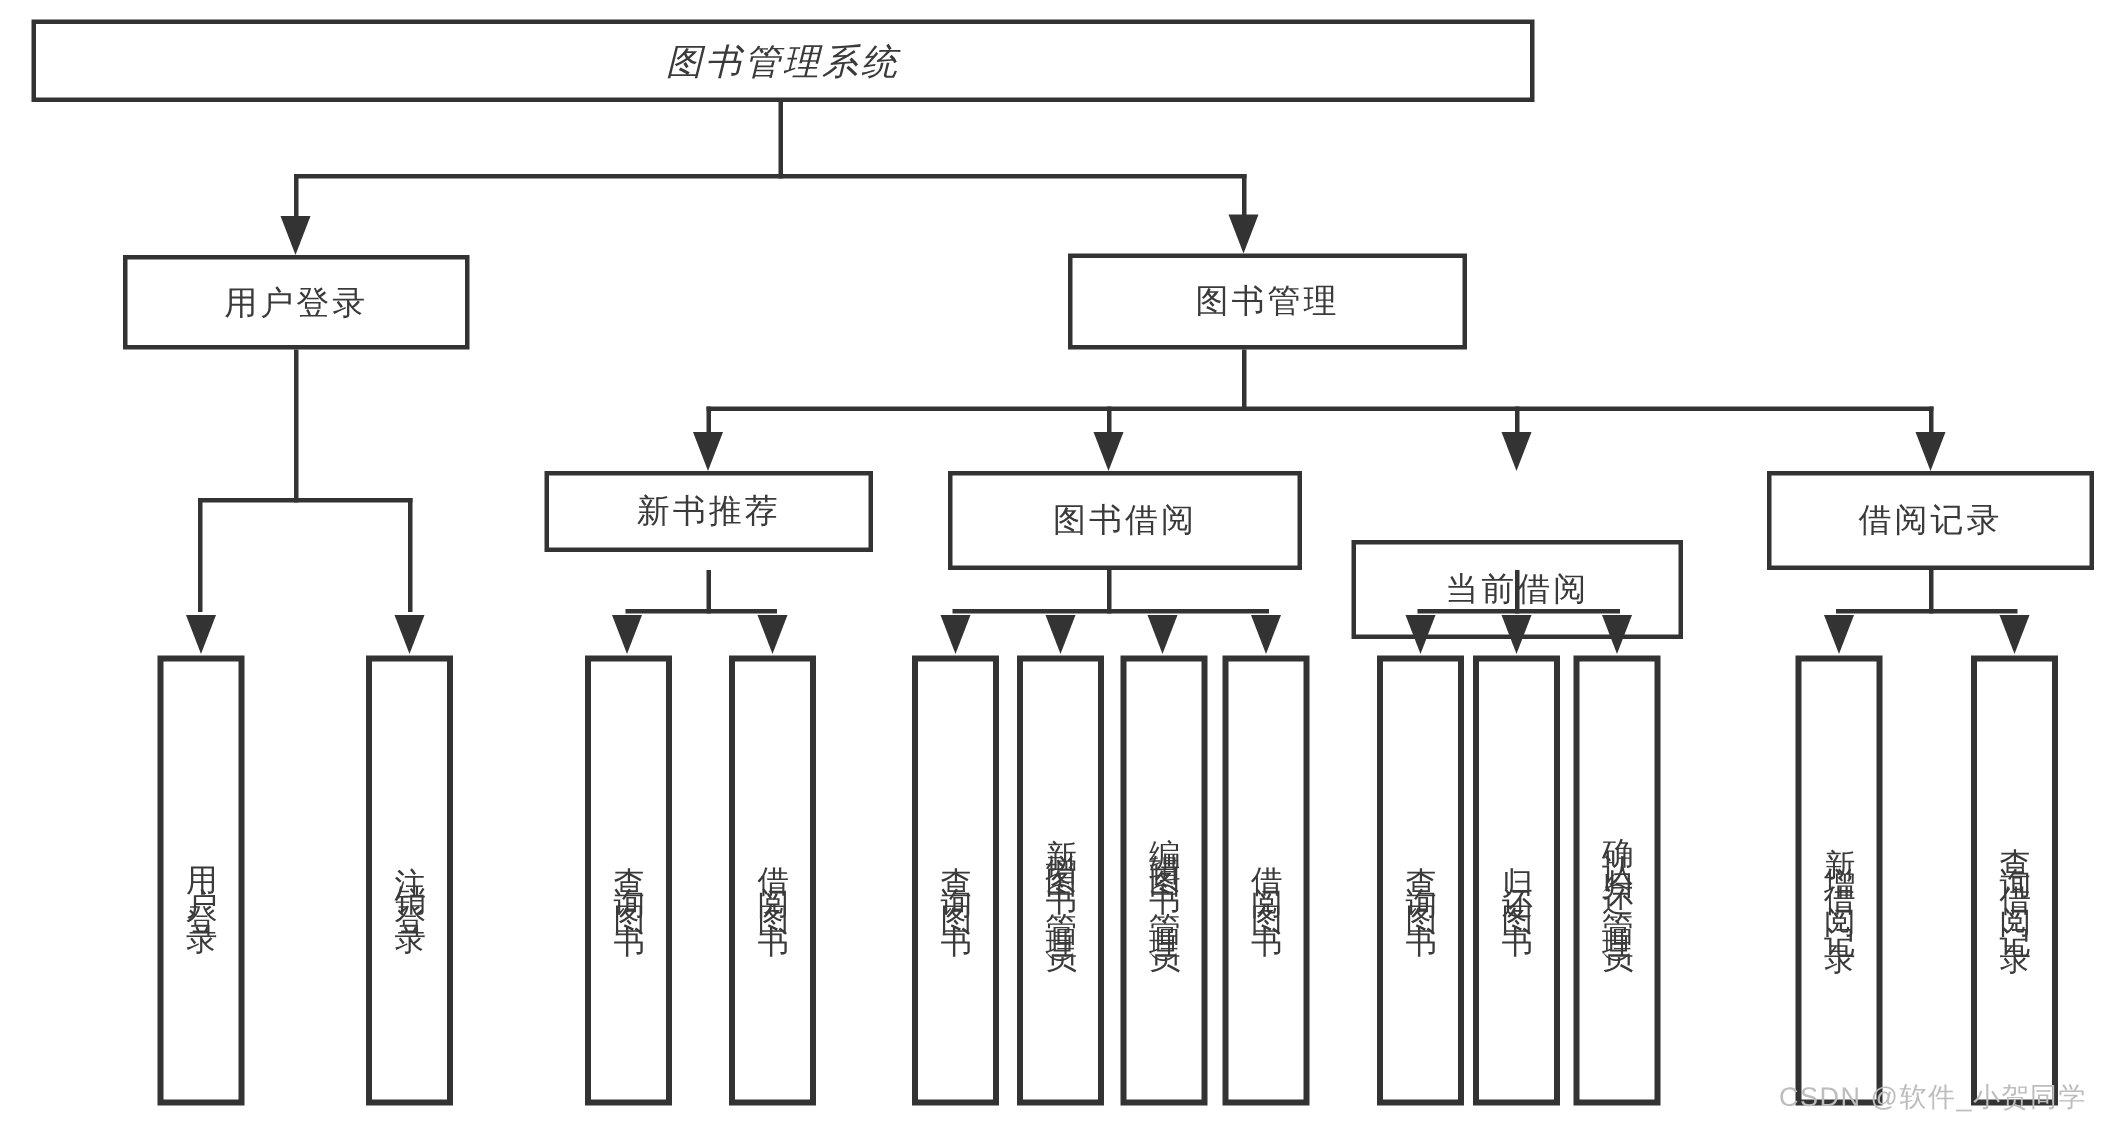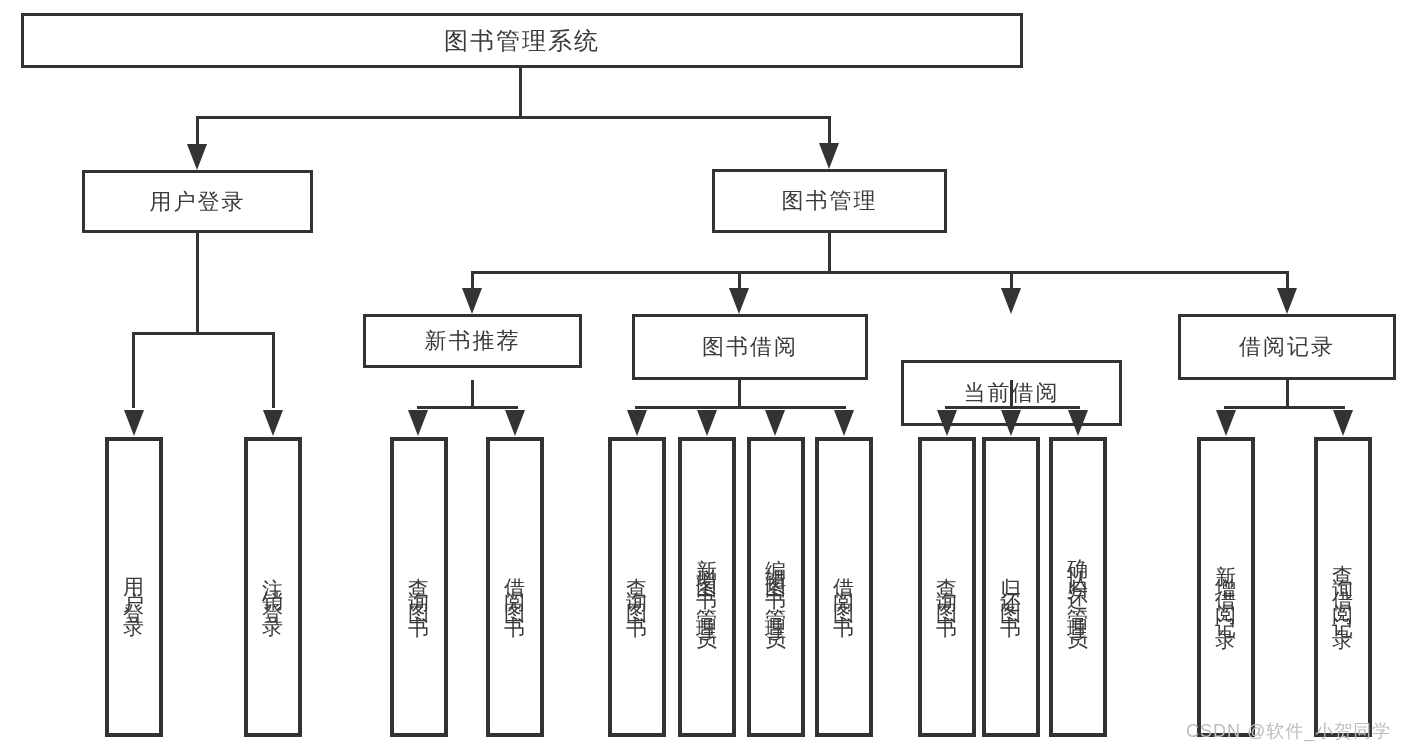--- a/index.html
+++ b/index.html
@@ -14,21 +14,21 @@
   .hbox{
     position:absolute;
     box-sizing:border-box;
     border:3px solid #333333;
     background:#ffffff;
     display:flex;align-items:center;justify-content:center;
     color:#3a3a3a;
     letter-spacing:2px;
     font-size:22px;
   }
-  .hbox.root{font-size:24px;}
+  .hbox.root{font-size:24px;font-style:italic;}
   
   .vbox{
     position:absolute;
     top:437px;
     width:58px;height:300px;
     box-sizing:border-box;
     border:4px solid #333333;
     background:#ffffff;
     display:flex;align-items:center;justify-content:center;
   }
@@ -72,21 +72,21 @@
   <div class="ln" style="left:519px;top:66px;width:3px;height:53px;"></div>
   <div class="ln" style="left:196px;top:116px;width:635px;height:3px;"></div>
   <div class="ln" style="left:196px;top:116px;width:3px;height:32px;"></div>
   <div class="arr" style="left:187px;top:144px;"></div>
   <div class="ln" style="left:828px;top:116px;width:3px;height:32px;"></div>
   <div class="arr" style="left:819px;top:143px;"></div>
 
   <div class="hbox" style="left:82px;top:170px;width:231px;height:63px;">
     <span>用户登录</span>
   </div>
-  <div class="hbox" style="left:712px;top:169px;width:235px;height:64px;">
+  <div class="hbox" style="left:712px;top:169px;width:266px;height:64px;">
     <span>图书管理</span>
   </div>
 
   <div class="ln" style="left:196px;top:233px;width:3px;height:102px;"></div>
   <div class="ln" style="left:132px;top:332px;width:143px;height:3px;"></div>
   <div class="ln" style="left:132px;top:332px;width:3px;height:76px;"></div>
   <div class="arr" style="left:124px;top:410px;"></div>
   <div class="ln" style="left:272px;top:332px;width:3px;height:76px;"></div>
   <div class="arr" style="left:263px;top:410px;"></div>
 

